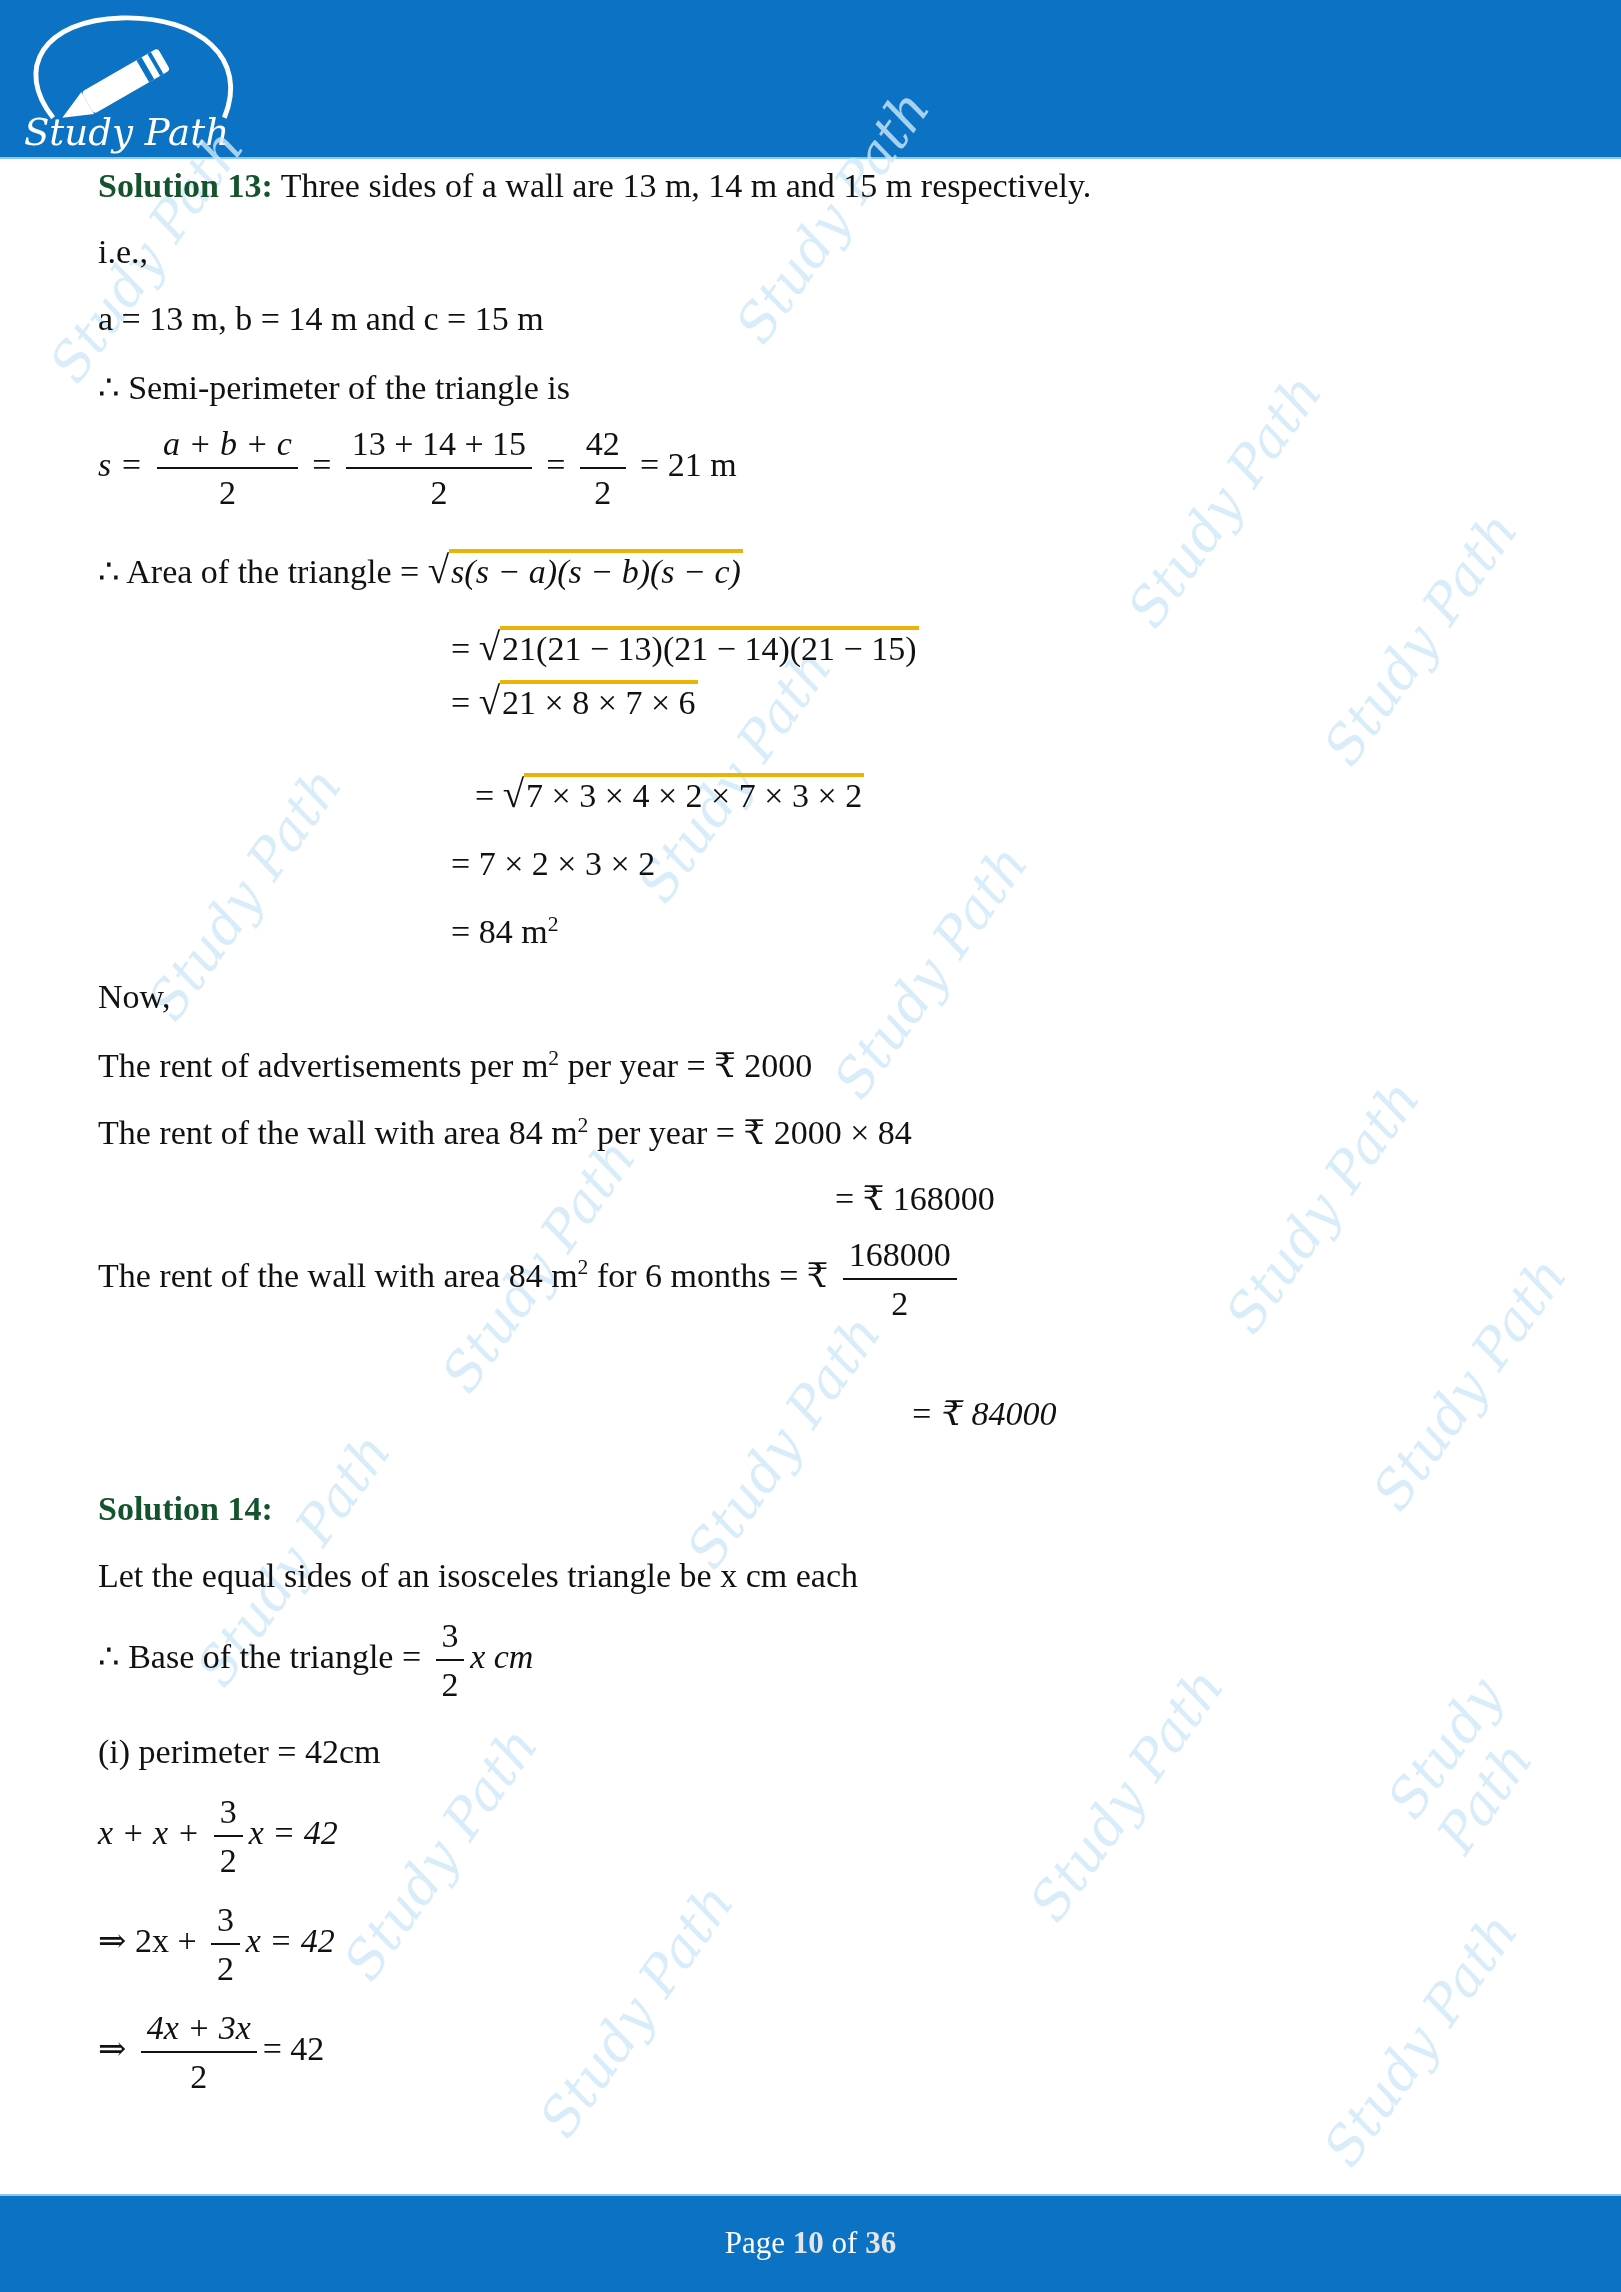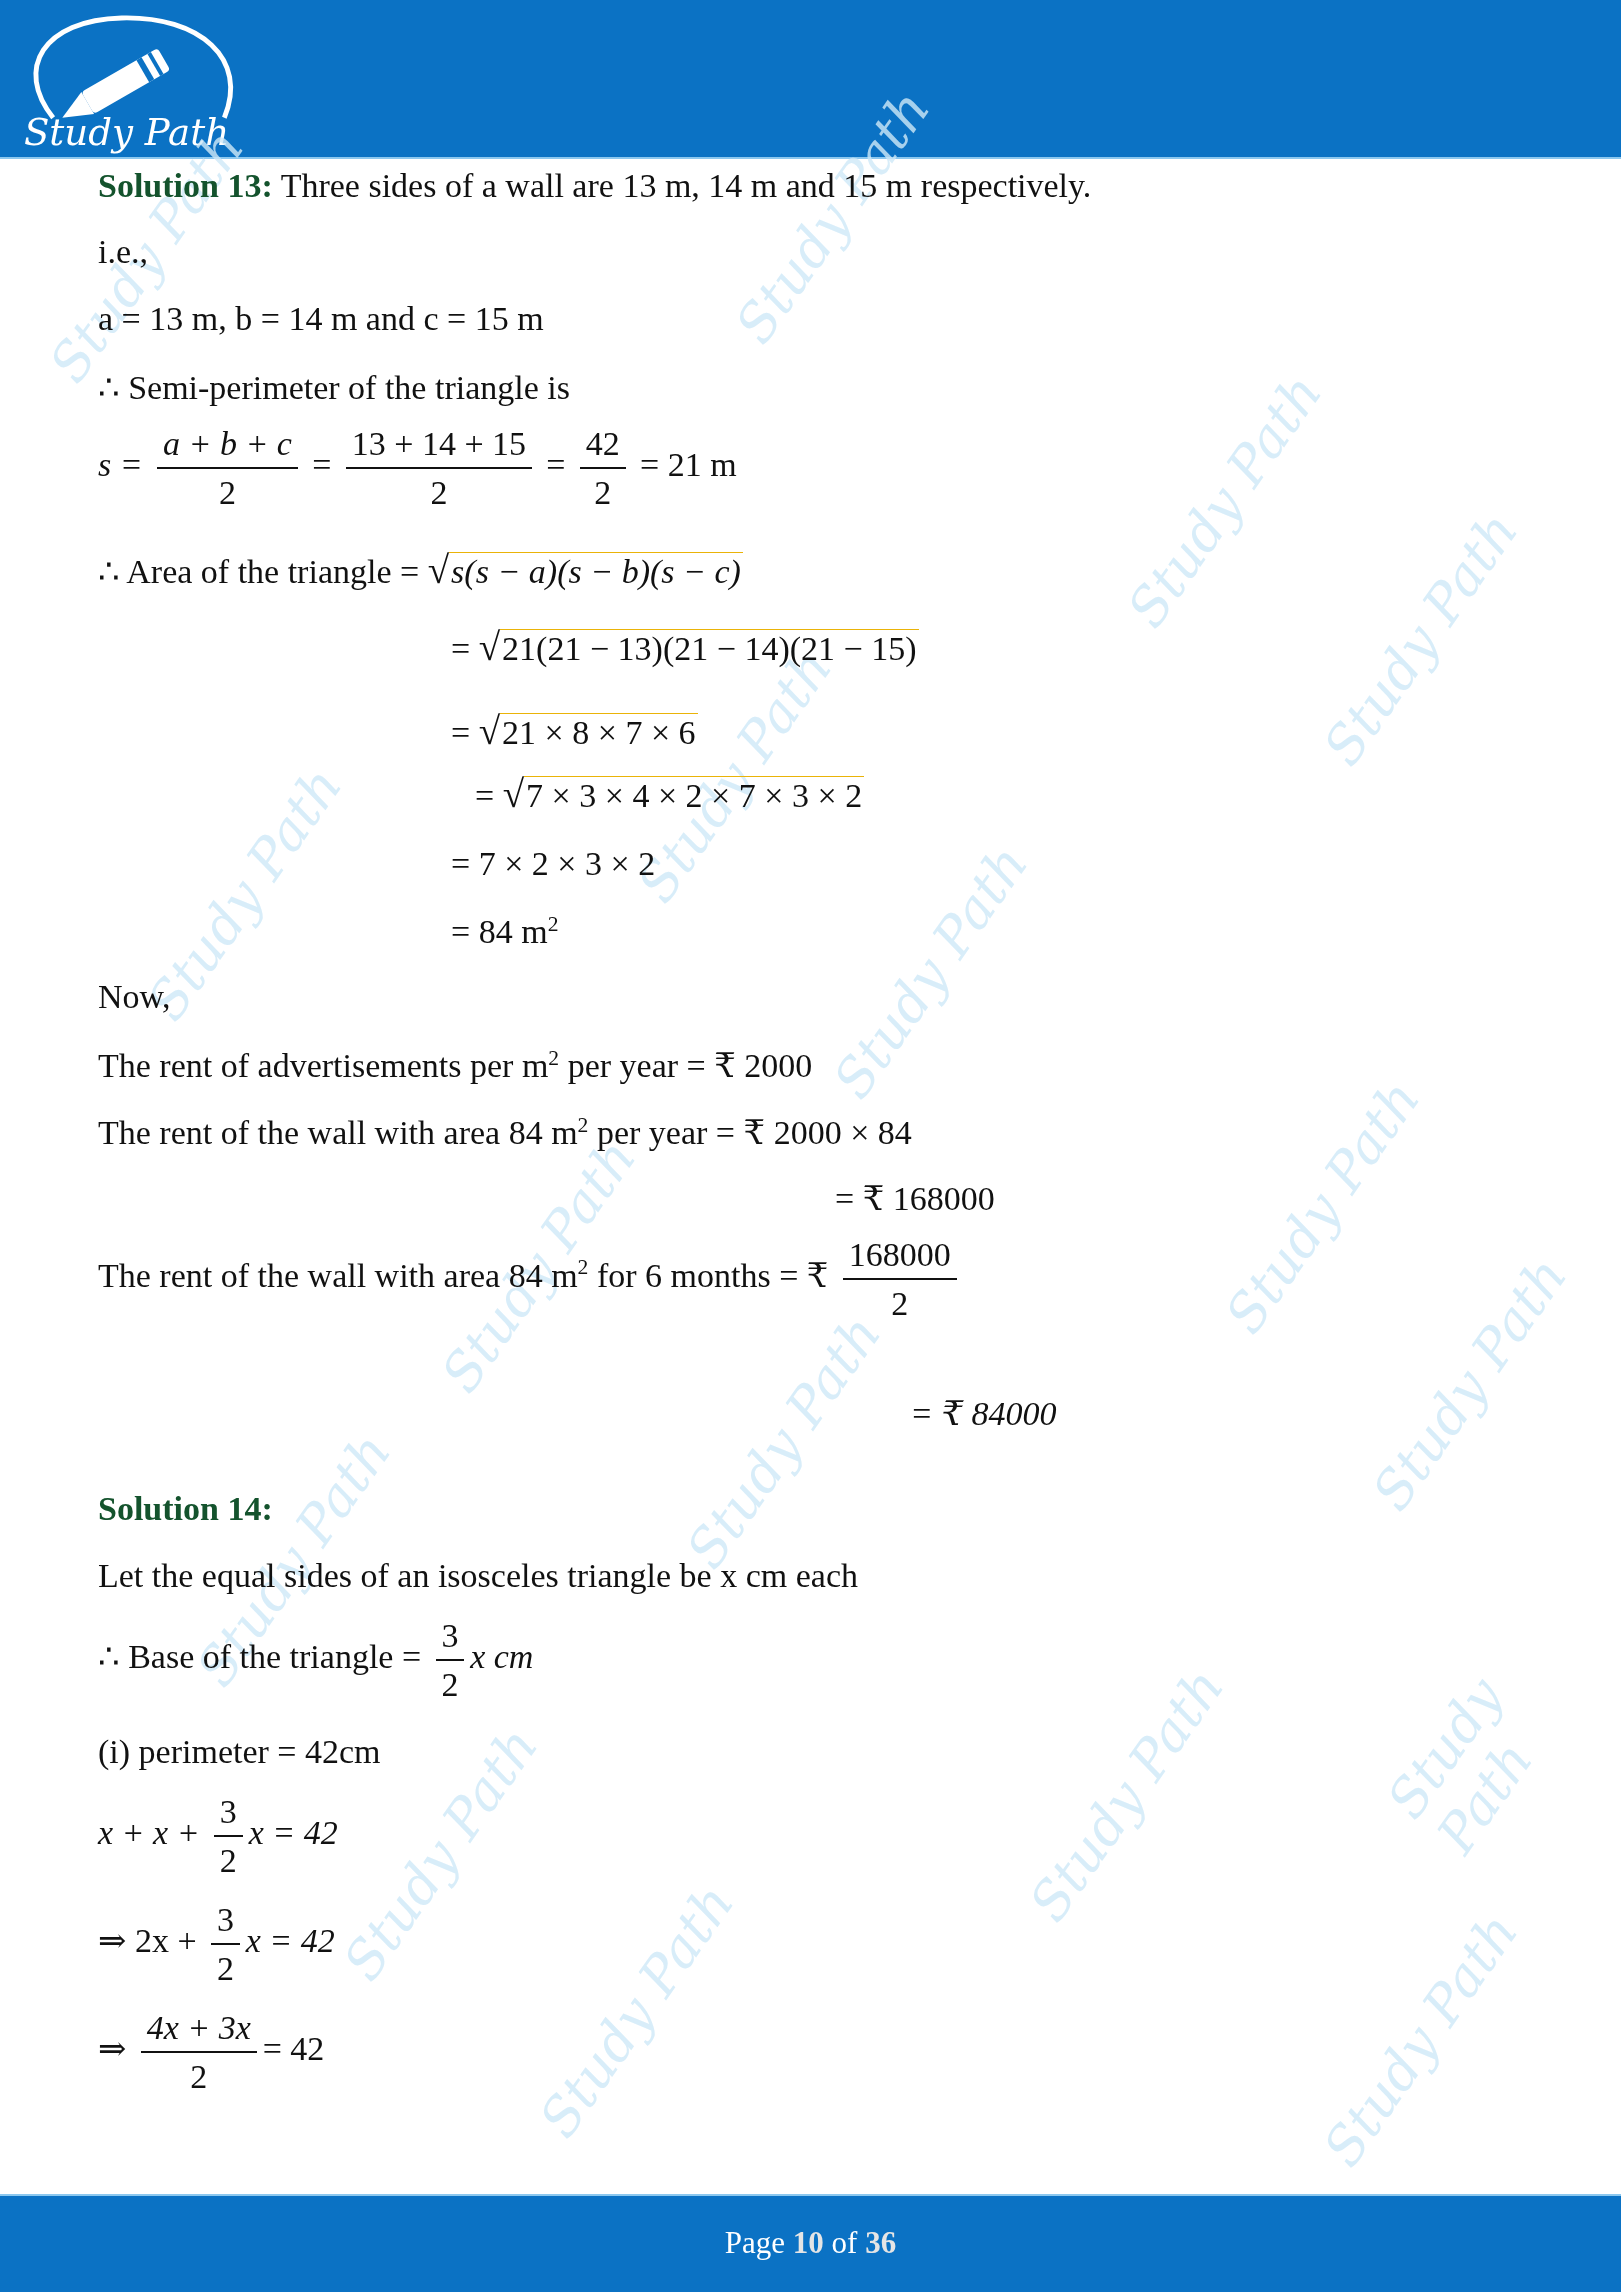--- a/index.html
+++ b/index.html
@@ -27,21 +27,21 @@
 
   .content { position: absolute; left: 98px; top: 157px; width: 1431px; font-size: 34px; }
   .row { position: absolute; white-space: nowrap; }
   .green { color: #14532d; font-weight: bold; }
   .it { font-style: italic; }
   .frac { display: inline-flex; flex-direction: column; align-items: center; vertical-align: middle; margin: 0 5.9px; }
   .frac .n { padding: 0 5.9px 2px; border-bottom: 2px solid #111; line-height: 43px; }
   .frac .d { padding-top: 2px; line-height: 43px; }
   .sqrt { display: inline-block; }
   .sqrt .rad { font-size: 39px; }
-  .sqrt .under { border-top: 1px solid #eab308; padding: 0 2px; }
+  .sqrt .under { border-top: 4px solid #eab308; padding: 0 2px; }
   sup { font-size: 21.6px; }
 
   .wm {
     position: absolute; color: #cfe9f8; font-family: "DejaVu Serif", serif; font-style: italic;
     font-size: 53px; transform: rotate(-55deg); opacity: 0.8; pointer-events: none;
   }
 </style>
 </head>
 <body>
 
@@ -105,21 +105,21 @@
     <span>= 21 m</span>
   </div>
 
   <div class="row" style="top:390px;">
     <span>∴ Area of the triangle =</span>
     <span class="sqrt"><span class="rad">√</span><span class="under it">s(s − a)(s − b)(s − c)</span></span>
   </div>
   <div class="row" style="left:353px;top:467px;">
     <span>=</span> <span class="sqrt"><span class="rad">√</span><span class="under">21(21 − 13)(21 − 14)(21 − 15)</span></span>
   </div>
-  <div class="row" style="left:353px;top:551px;">
+  <div class="row" style="left:353px;top:521px;">
     <span>=</span> <span class="sqrt"><span class="rad">√</span><span class="under">21 × 8 × 7 × 6</span></span>
   </div>
   <div class="row" style="left:353px;top:614px;margin-left:24px;">
     <span>=</span> <span class="sqrt"><span class="rad">√</span><span class="under">7 × 3 × 4 × 2 × 7 × 3 × 2</span></span>
   </div>
   <div class="row" style="left:353px;top:688px;">= 7 × 2 × 3 × 2</div>
   <div class="row" style="left:353px;top:755px;">
     <span>= 84 m</span><sup>2</sup>
   </div>
 

